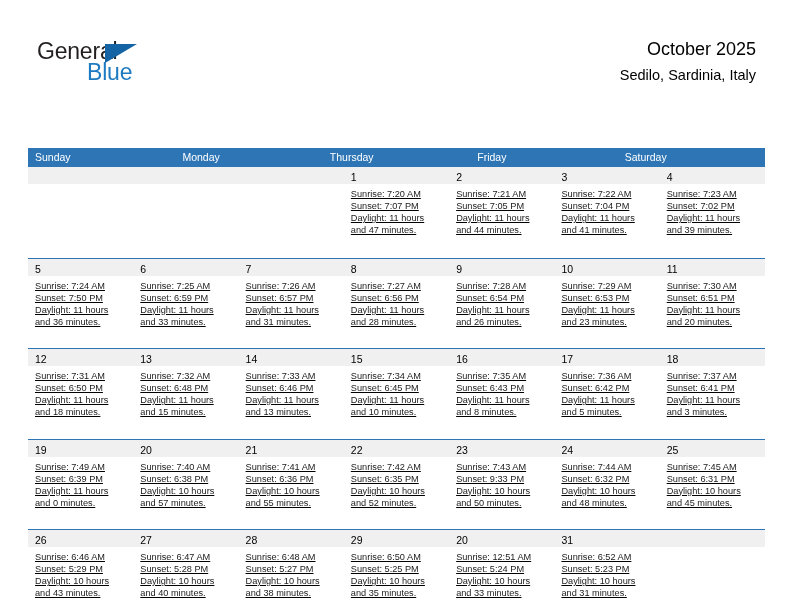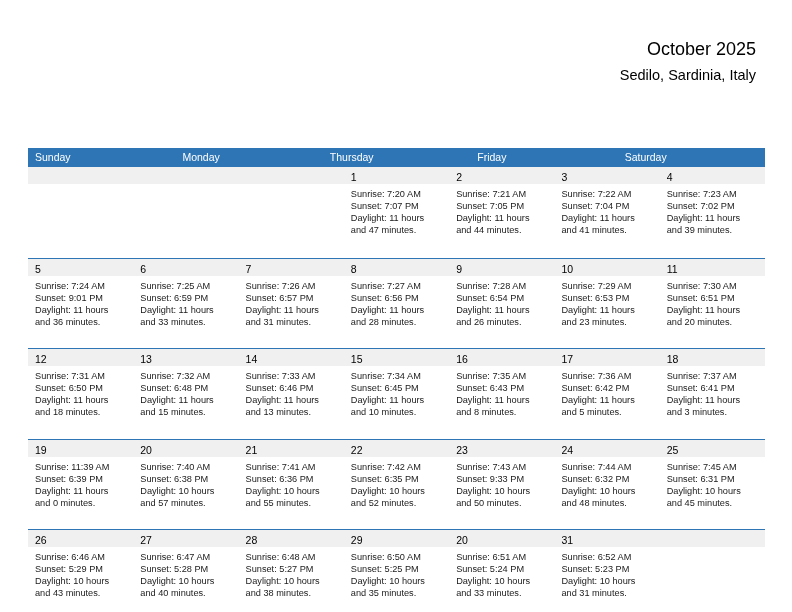--- a/index.html
+++ b/index.html
@@ -133,34 +133,40 @@
   .day.empty .day-num-band {
     background: #f0f0f0;
   }
   .day-num {
     font-size: 10.5px;
     line-height: 17px;
     color: #000000;
   }
   .day-body {
     padding: 4px 7px 0 7px;
+    text-decoration: underline;
   }
   .day-line {
     font-size: 9.2px;
     line-height: 12.1px;
     color: #1a1a1a;
     white-space: nowrap;
   }
 </style>
 </head>
 <body>
 
 <div class="page">
 
   <div class="header">
+    <div class="logo">
+      <span class="logo-general">General</span>
+      <span class="logo-triangle"></span>
+      <span class="logo-blue">Blue</span>
+    </div>
 
     <div class="title-block">
       <div class="cal-title">October 2025</div>
       <div class="cal-subtitle">Sedilo, Sardinia, Italy</div>
     </div>
   </div>
 
   <div class="calendar">
     <div class="weekdays">
         <div class="weekday">Sunday</div>
@@ -218,21 +224,21 @@
               <div class="day-line">Daylight: 11 hours</div>
               <div class="day-line">and 39 minutes.</div>
             </div>
           </div>
         </div>
         <div class="week">
           <div class="day">
             <div class="day-num-band"><span class="day-num">5</span></div>
             <div class="day-body">
               <div class="day-line">Sunrise: 7:24 AM</div>
-              <div class="day-line">Sunset: 9:01 PM</div>
+              <div class="day-line">Sunset: 7:50 PM</div>
               <div class="day-line">Daylight: 11 hours</div>
               <div class="day-line">and 36 minutes.</div>
             </div>
           </div>
           <div class="day">
             <div class="day-num-band"><span class="day-num">6</span></div>
             <div class="day-body">
               <div class="day-line">Sunrise: 7:25 AM</div>
               <div class="day-line">Sunset: 6:59 PM</div>
               <div class="day-line">Daylight: 11 hours</div>
@@ -347,21 +353,21 @@
               <div class="day-line">Sunset: 6:41 PM</div>
               <div class="day-line">Daylight: 11 hours</div>
               <div class="day-line">and 3 minutes.</div>
             </div>
           </div>
         </div>
         <div class="week">
           <div class="day">
             <div class="day-num-band"><span class="day-num">19</span></div>
             <div class="day-body">
-              <div class="day-line">Sunrise: 11:39 AM</div>
+              <div class="day-line">Sunrise: 7:49 AM</div>
               <div class="day-line">Sunset: 6:39 PM</div>
               <div class="day-line">Daylight: 11 hours</div>
               <div class="day-line">and 0 minutes.</div>
             </div>
           </div>
           <div class="day">
             <div class="day-num-band"><span class="day-num">20</span></div>
             <div class="day-body">
               <div class="day-line">Sunrise: 7:40 AM</div>
               <div class="day-line">Sunset: 6:38 PM</div>
@@ -448,21 +454,21 @@
             <div class="day-body">
               <div class="day-line">Sunrise: 6:50 AM</div>
               <div class="day-line">Sunset: 5:25 PM</div>
               <div class="day-line">Daylight: 10 hours</div>
               <div class="day-line">and 35 minutes.</div>
             </div>
           </div>
           <div class="day">
             <div class="day-num-band"><span class="day-num">20</span></div>
             <div class="day-body">
-              <div class="day-line">Sunrise: 6:51 AM</div>
+              <div class="day-line">Sunrise: 12:51 AM</div>
               <div class="day-line">Sunset: 5:24 PM</div>
               <div class="day-line">Daylight: 10 hours</div>
               <div class="day-line">and 33 minutes.</div>
             </div>
           </div>
           <div class="day">
             <div class="day-num-band"><span class="day-num">31</span></div>
             <div class="day-body">
               <div class="day-line">Sunrise: 6:52 AM</div>
               <div class="day-line">Sunset: 5:23 PM</div>

